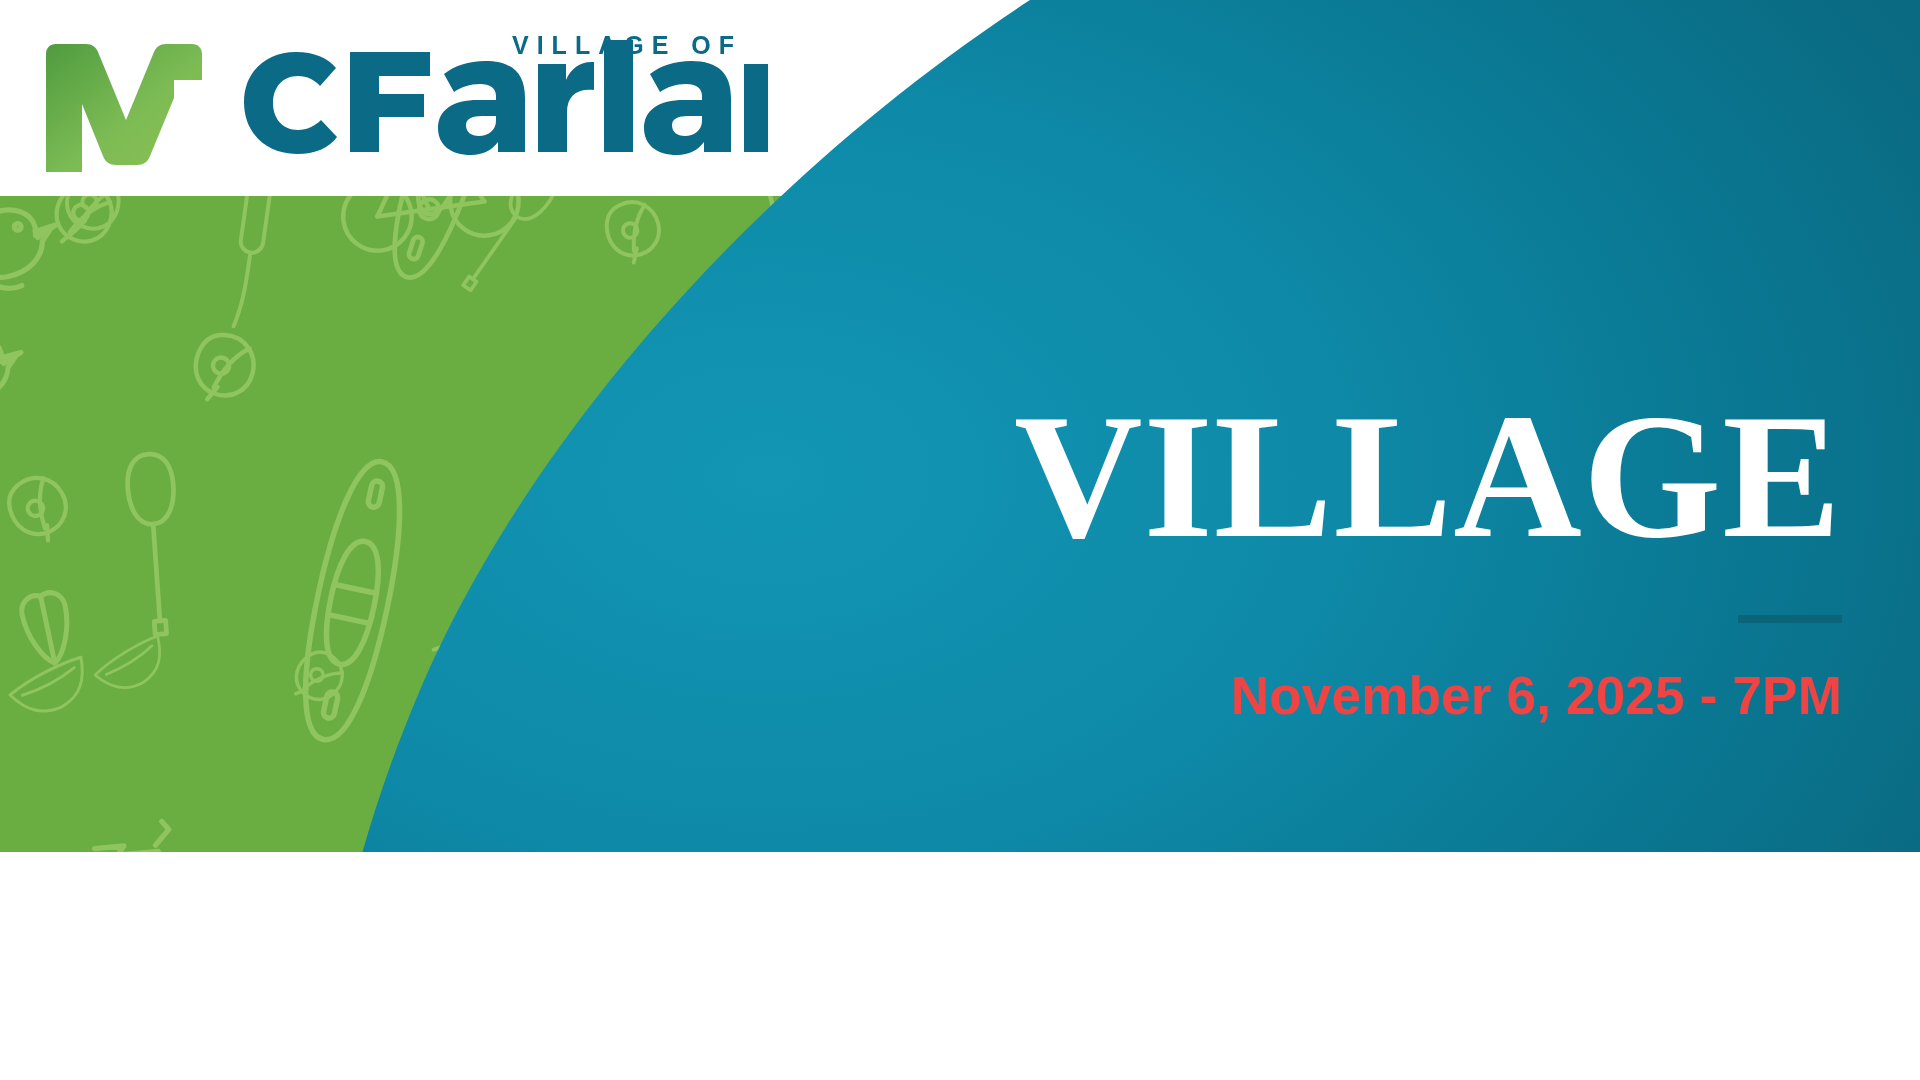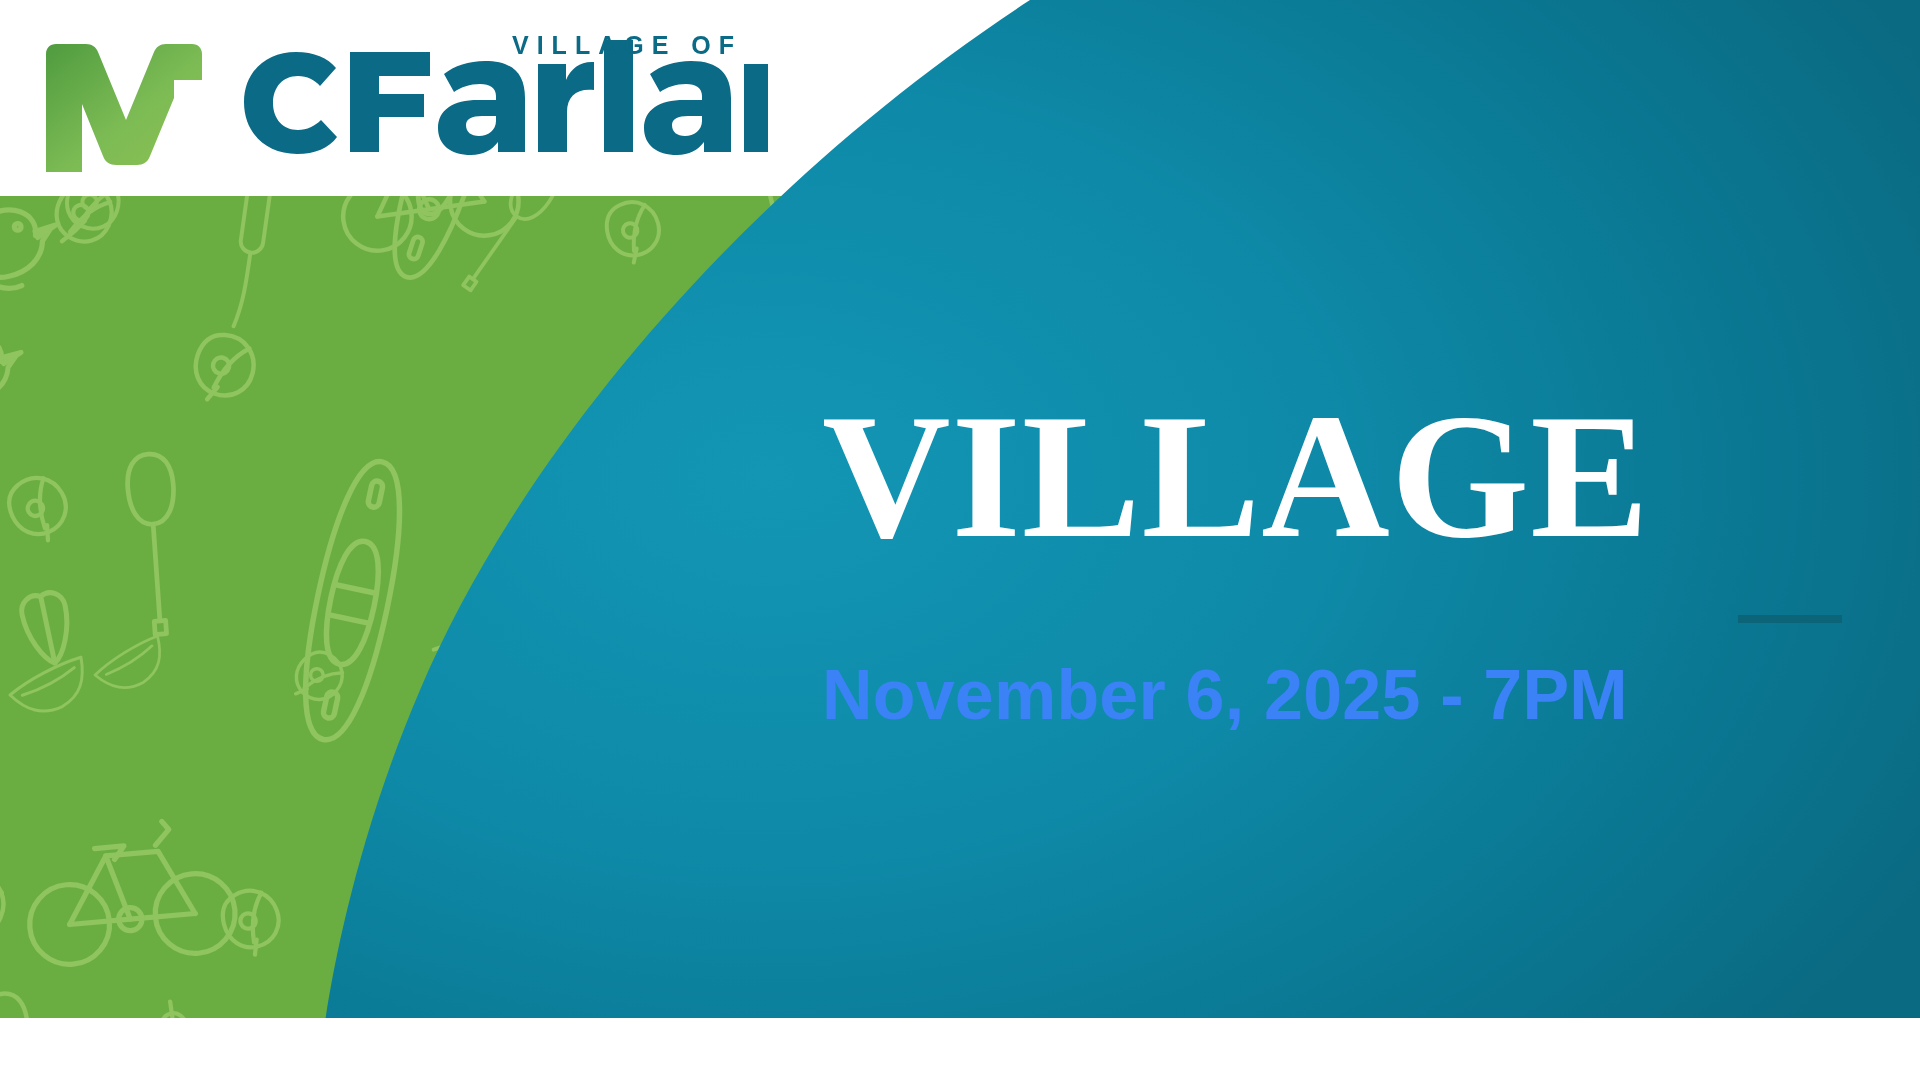--- a/index.html
+++ b/index.html
@@ -1,19 +1,19 @@
 <!DOCTYPE html>
 <html><head>
 <meta charset="utf-8">
 <style>
   * { margin:0; padding:0; box-sizing:border-box; }
   html,body { width:1920px; height:1080px; overflow:hidden; background:#fff; }
   body { font-family:"Liberation Sans", sans-serif; }
 
-  #stage { position:relative; width:1920px; height:1018px; overflow:hidden; }
+  #stage { position:relative; width:1920px; height:852px; overflow:hidden; }
 
   
   .green-panel{
     position:absolute; left:0; top:195px; width:900px; height:885px;
     background:#6aae42;
     overflow:hidden;
   }
   .green-panel svg.pattern{ position:absolute; left:0; top:0; width:900px; height:885px; }
 
   
@@ -30,20 +30,21 @@
 
   
   .logo-wrap{
     position:absolute; left:38px; top:24px; width:730px; height:158px;
   }
   .logo-wrap svg{ display:block; width:730px; height:158px; }
 
   
   .content{
     position:absolute; right:78px; top:400px; width:1020px;
+    text-align:right;
   }
   .title{
     color:#ffffff;
     font-family:"Liberation Serif", serif;
     font-weight:700;
     font-size:178px;
     line-height:0.86;
     letter-spacing:1px;
     text-transform:uppercase;
     white-space:nowrap;
@@ -51,25 +52,25 @@
   .title .line2{ display:block; }
 
   .divider{
     display:inline-block;
     width:104px; height:8px;
     background:#0b6478;
     margin-top:62px;
     margin-bottom:0;
   }
   .date{
-    margin-top:28px;
-    color:#3b82f6;
+    margin-top:38px;
+    color:#ef4444;
     font-family:"Liberation Sans", sans-serif;
     font-weight:700;
-    font-size:70px;
+    font-size:53px;
     letter-spacing:0.2px;
     white-space:nowrap;
   }
 </style>
 </head>
 <body>
 
 <div id="stage">
 
   <div class="green-panel">

